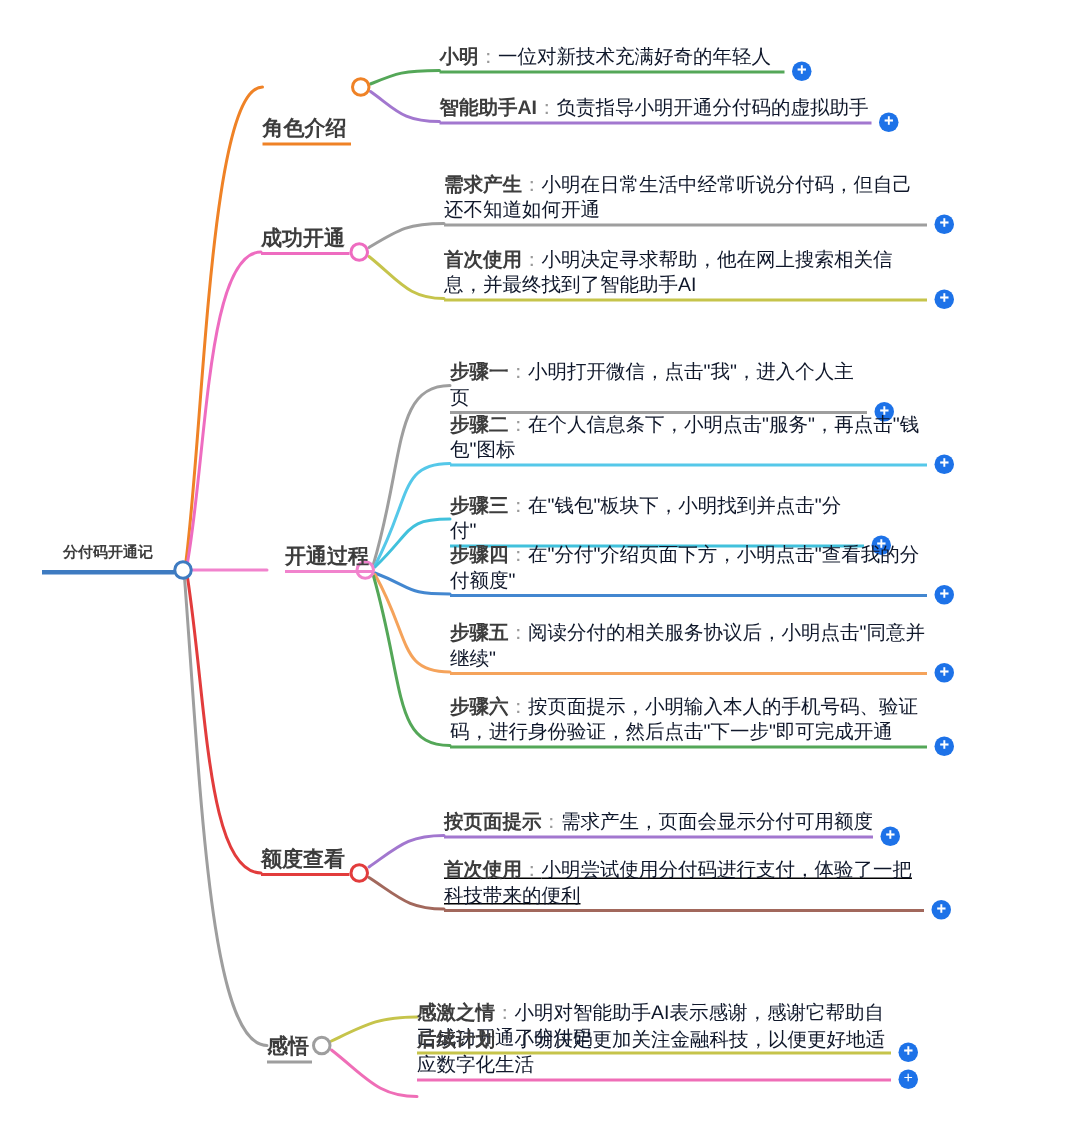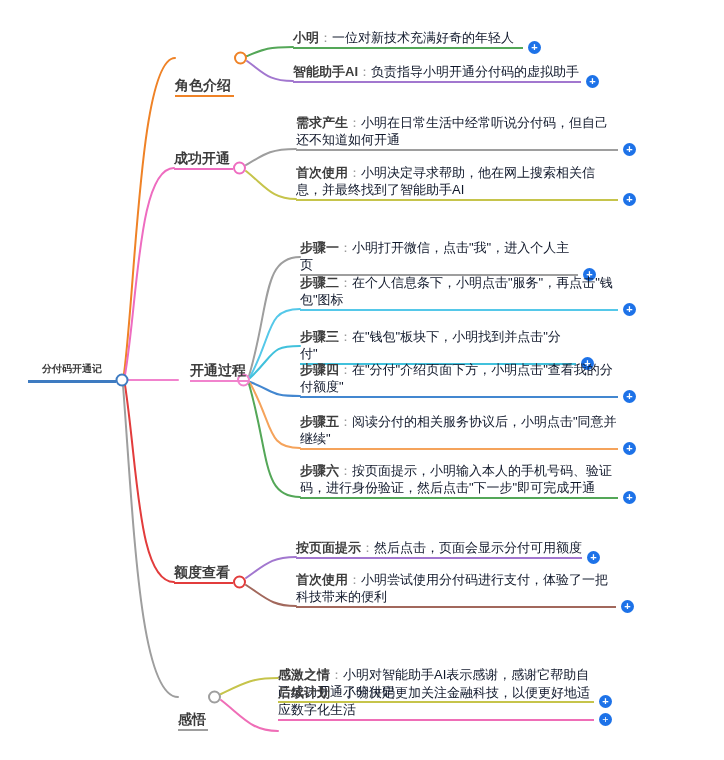--- a/index.html
+++ b/index.html
@@ -69,21 +69,21 @@
   </div>
   <div class="node topic" style="left: 174px; top: 149px; width: 59px; border-bottom-color: rgb(238, 108, 192);">
     <span class="lbl">成功开通</span>
   </div>
   <div class="node topic" style="left: 178px; top: 361px; width: 59px; border-bottom-color: rgb(241, 131, 205); margin-left: 12px;">
     <span class="lbl">开通过程</span>
   </div>
   <div class="node topic" style="left: 174px; top: 563px; width: 59px; border-bottom-color: rgb(226, 60, 60);">
     <span class="lbl">额度查看</span>
   </div>
-  <div class="node topic" style="left: 178px; top: 710px; width: 30px; border-bottom-color: rgb(158, 158, 158);">
+  <div class="node topic" style="left: 178px; top: 688px; width: 30px; border-bottom-color: rgb(158, 158, 158);">
     <span class="lbl">感悟</span>
   </div>
 
   <div class="node leaf" style="left: 293px; top: 29px; width: 230px; border-bottom-color: rgb(84, 167, 88);">
     <span class="lbl">小明</span><span class="sep">：</span><span class="desc">一位对新技术充满好奇的年轻人</span>
     <span class="plus" style="background: rgb(29, 114, 232);">+</span>
   </div>
   <div class="node leaf" style="left: 293px; top: 63px; width: 288px; border-bottom-color: rgb(162, 119, 207);">
     <span class="lbl">智能助手AI</span><span class="sep">：</span><span class="desc">负责指导小明开通分付码的虚拟助手</span>
     <span class="plus" style="background: rgb(29, 114, 232);">+</span>
@@ -117,24 +117,24 @@
   <div class="node leaf" style="left: 300px; top: 413px; width: 318px; border-bottom-color: rgb(245, 163, 91);">
     <span class="lbl">步骤五</span><span class="sep">：</span><span class="desc">阅读分付的相关服务协议后，小明点击"同意并继续"</span>
     <span class="plus" style="background: rgb(29, 114, 232);">+</span>
   </div>
   <div class="node leaf" style="left: 300px; top: 462px; width: 318px; border-bottom-color: rgb(84, 167, 88);">
     <span class="lbl">步骤六</span><span class="sep">：</span><span class="desc">按页面提示，小明输入本人的手机号码、验证码，进行身份验证，然后点击"下一步"即可完成开通</span>
     <span class="plus" style="background: rgb(29, 114, 232);">+</span>
   </div>
 
   <div class="node leaf" style="left: 296px; top: 539px; width: 286px; border-bottom-color: rgb(162, 119, 207);">
-    <span class="lbl">按页面提示</span><span class="sep">：</span><span class="desc">然后点击，页面会显示分付可用额度</span>
+    <span class="lbl">按页面提示</span><span class="sep">：</span><span class="desc">需求产生，页面会显示分付可用额度</span>
     <span class="plus" style="background: rgb(29, 114, 232);">+</span>
   </div>
-  <div class="node leaf" style="left: 296px; top: 571px; width: 320px; border-bottom-color: rgb(162, 104, 92);">
+  <div class="node leaf" style="left: 296px; top: 571px; width: 320px; border-bottom-color: rgb(162, 104, 92); text-decoration: underline;">
     <span class="lbl">首次使用</span><span class="sep">：</span><span class="desc">小明尝试使用分付码进行支付，体验了一把科技带来的便利</span>
     <span class="plus" style="background: rgb(29, 114, 232);">+</span>
   </div>
 
   <div class="node leaf" style="left: 278px; top: 666px; width: 316px; border-bottom-color: rgb(198, 196, 75);">
     <span class="lbl">感激之情</span><span class="sep">：</span><span class="desc">小明对智能助手AI表示感谢，感谢它帮助自己成功开通了分付码</span>
     <span class="plus" style="background: rgb(29, 114, 232);">+</span>
   </div>
   <div class="node leaf" style="left: 278px; top: 684px; width: 316px; border-bottom-color: rgb(239, 110, 183); font-family: Liberation Serif, serif;">
     <span class="lbl">后续计划</span><span class="sep">：</span><span class="desc">小明决定更加关注金融科技，以便更好地适应数字化生活</span>

